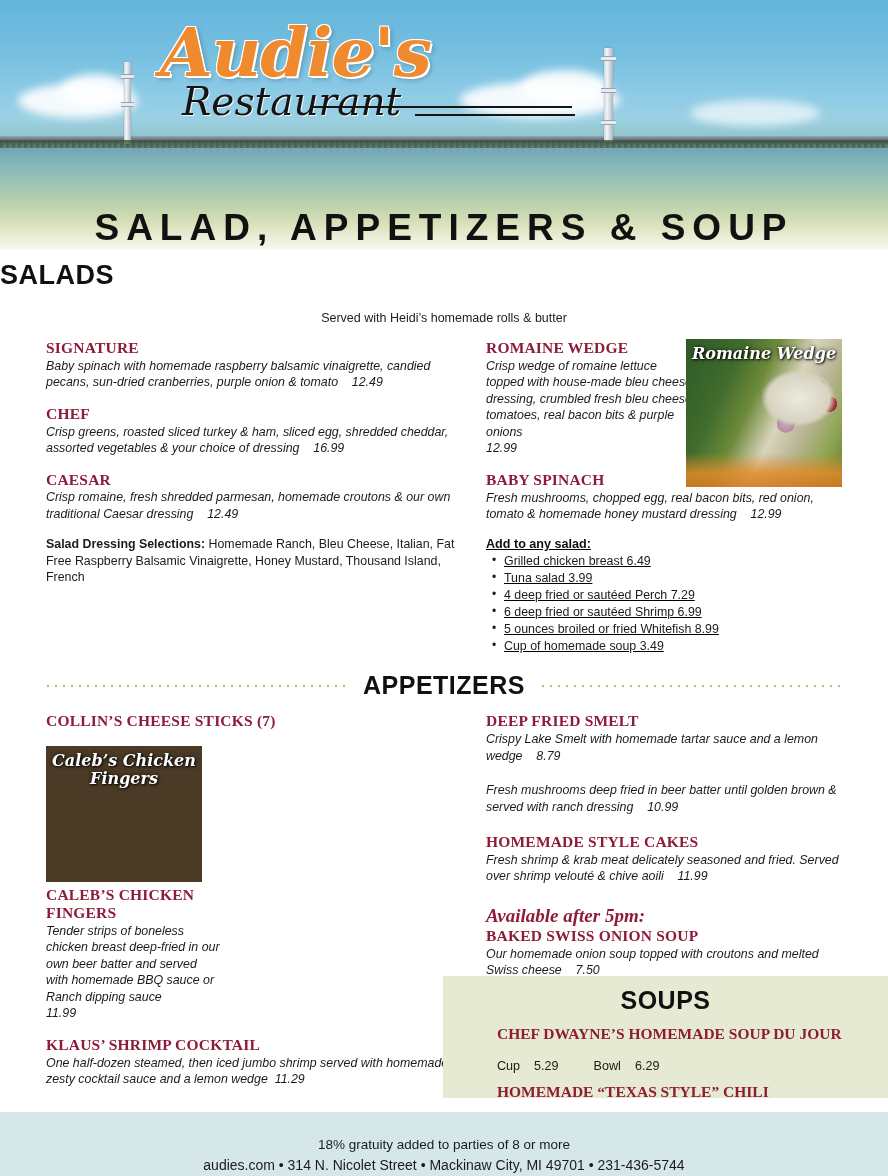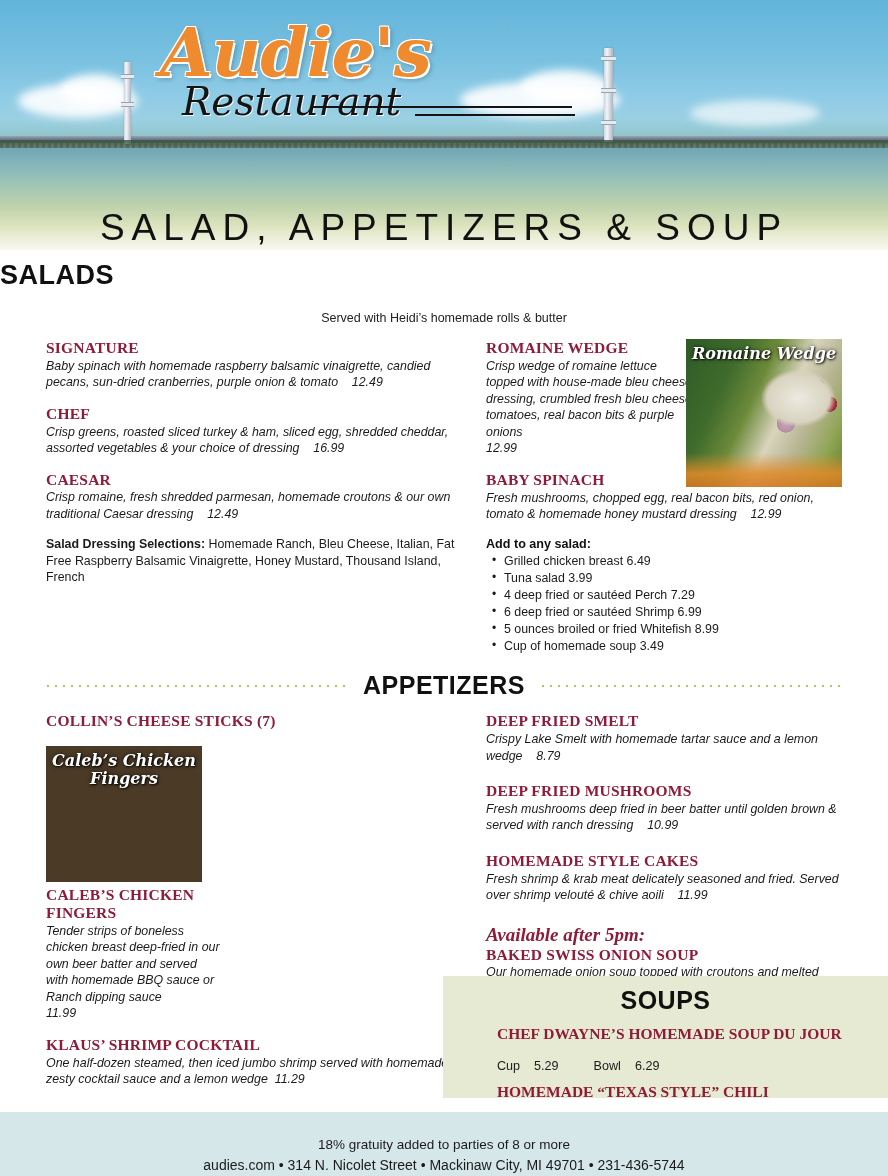--- a/index.html
+++ b/index.html
@@ -73,21 +73,21 @@
     color: #141414; margin-top: -4px; margin-left: 22px; line-height:1;
     text-shadow: 1px 1px 0 rgba(255,255,255,.85);
   }
   .logo-rule { position:absolute; left:150px; top:88px; width:262px; height:2px; background:#141414; }
   .logo-rule2{ position:absolute; left:255px; top:96px; width:160px; height:2px; background:#141414; }
 
   
   .page-title {
     position:absolute; left:0; right:0; top:200px; height:56px;
     text-align:center;
-    font-size:37px; font-weight:400; letter-spacing:7px; color:#111;
+    font-size:37px; font-weight:700; letter-spacing:7px; color:#111;
     line-height:56px;
   }
 
   
   .body-wrap { position:absolute; left:0; top:256px; width:888px; }
 
   .section-title {
     font-size:27px; font-weight:700; color:#111;
     letter-spacing:.5px; margin-top:4px;
   }
@@ -104,21 +104,21 @@
     font-family:"Liberation Serif", serif;
     font-size:15.5px; font-weight:700; color:#8e1c38;
     letter-spacing:.2px; line-height:1.15; margin-bottom:1px;
   }
   .item p { font-size:12.4px; line-height:1.33; color:#1b1b1b;font-style:italic; }
   .price { white-space:pre; }
 
   .dressing { font-size:12.4px; line-height:1.33; color:#1b1b1b; margin-top:4px;}
   .dressing b { font-weight:700; }
 
-  .addto { margin-top:4px; }
+  .addto { margin-top:4px;text-decoration:underline; }
   .addto .addto-title { font-size:12.6px; font-weight:700; color:#111; }
   .addto ul { list-style:none; margin-top:2px; }
   .addto li { font-size:12.4px; line-height:1.38; color:#1b1b1b; padding-left:18px; position:relative;}
   .addto li:before { content:"•"; position:absolute; left:6px; top:-1px; font-size:12px;}
 
   
   .photo { position:relative; overflow:hidden; background:#4a3a26; }
   .photo .cap {
     position:absolute; left:0; right:0; top:6px; text-align:center;
     font-family:"DejaVu Serif", serif; font-style:italic; font-weight:700;
@@ -318,21 +318,20 @@
         </div>
 
       </div>
 
       <div class="col-r">
         <div class="item">
           <h3>DEEP FRIED SMELT</h3>
           <p><span>Crispy Lake Smelt with homemade tartar sauce and a lemon wedge</span><span class="price">    </span><span>8.79</span></p>
         </div>
         <div class="item" style="margin-top:18px">
-          <h3>DEEP FRIED MUSHROOMS</h3>
           <p><span>Fresh mushrooms deep fried in beer batter until golden brown &amp; served with ranch dressing</span><span class="price">    </span><span>10.99</span></p>
         </div>
         <div class="item" style="margin-top:18px">
           <h3>HOMEMADE STYLE CAKES</h3>
           <p><span>Fresh shrimp &amp; krab meat delicately seasoned and fried. Served over shrimp velouté &amp; chive aoili</span><span class="price">    </span><span>11.99</span></p>
         </div>
 
         <div class="item" style="margin-top:20px">
           <div class="avail">Available after 5pm:</div>
           <h3>BAKED SWISS ONION SOUP</h3>

